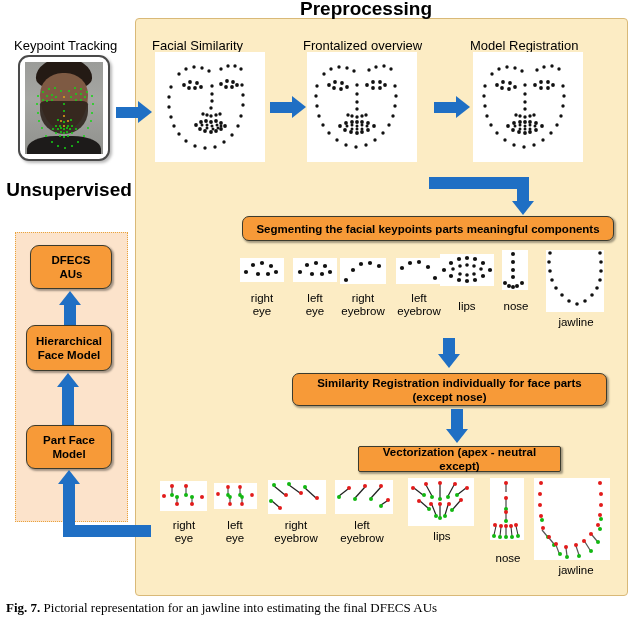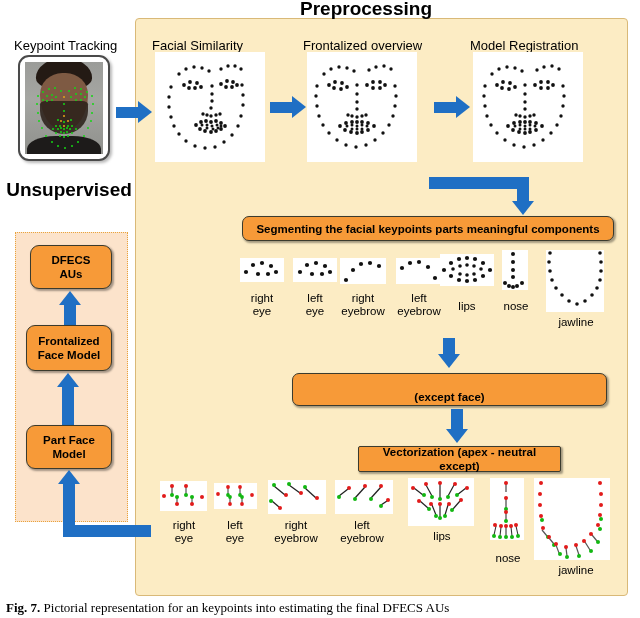--- a/index.html
+++ b/index.html
@@ -643,22 +643,22 @@
 </div>
 <div class="abs caption" style="left:548px; top:316px; width:56px;">jawline</div>
 
 <div class="abs" style="left:440px; top:338px; width:30px; height:32px;">
   <div class="ar-shaft-v" style="left:3px; top:0; height:18px;"></div>
   <div class="ar-head-d" style="left:-2px; top:16px;"></div>
 </div>
 
 <div class="abs proc-box" id="sim-box">
   <div>
-    <br>
-    <span>(except face)</span>
+    <span>Similarity Registration individually for face parts</span><br>
+    <span>(except nose)</span>
   </div>
 </div>
 
 <div class="abs" style="left:448px; top:409px; width:30px; height:36px;">
   <div class="ar-shaft-v" style="left:3px; top:0; height:22px;"></div>
   <div class="ar-head-d" style="left:-2px; top:20px;"></div>
 </div>
 
 <div class="abs proc-box" id="vec-box">
   <span>Vectorization (apex - neutral except)</span>
@@ -886,21 +886,21 @@
   <span style="white-space:pre-line">DFECS
 AUs</span>
 </div>
 
 <div class="abs" style="left:60px; top:291px; width:30px; height:34px;">
   <div class="ar-shaft-v" style="left:4px; top:12px; height:22px;"></div>
   <div class="ar-head-u" style="left:-1px; top:0;"></div>
 </div>
 
 <div class="abs model-box" id="hier-box">
-  <span style="white-space:pre-line">Frontalized
+  <span style="white-space:pre-line">Hierarchical
 Face Model</span>
 </div>
 
 <div class="abs" style="left:58px; top:373px; width:30px; height:54px;">
   <div class="ar-shaft-v" style="left:4px; top:12px; height:42px;"></div>
   <div class="ar-head-u" style="left:-1px; top:0;"></div>
 </div>
 
 <div class="abs model-box" id="part-box">
   <span style="white-space:pre-line">Part Face
@@ -908,14 +908,14 @@
 </div>
 
 <div class="abs" style="left:52px; top:470px; width:100px; height:70px;">
   <div class="ar-shaft-v" style="left:11px; top:14px; height:52px;"></div>
   <div class="ar-head-u" style="left:6px; top:0;"></div>
   <div class="ar-shaft-h" style="left:11px; top:55px; width:88px; height:12px;"></div>
 </div>
 
 <div class="abs" id="fig-caption">
   <b>Fig. 7.</b>
-  <span>Pictorial representation for an keypoints into estimating the final DFECS AUs</span>
+  <span>Pictorial representation for an jawline into estimating the final DFECS AUs</span>
 </div>
 
 </body></html>

